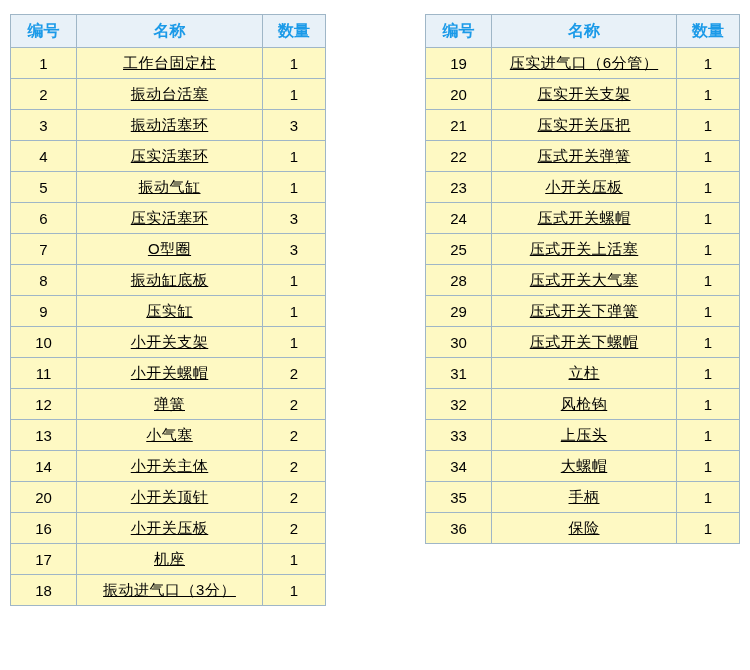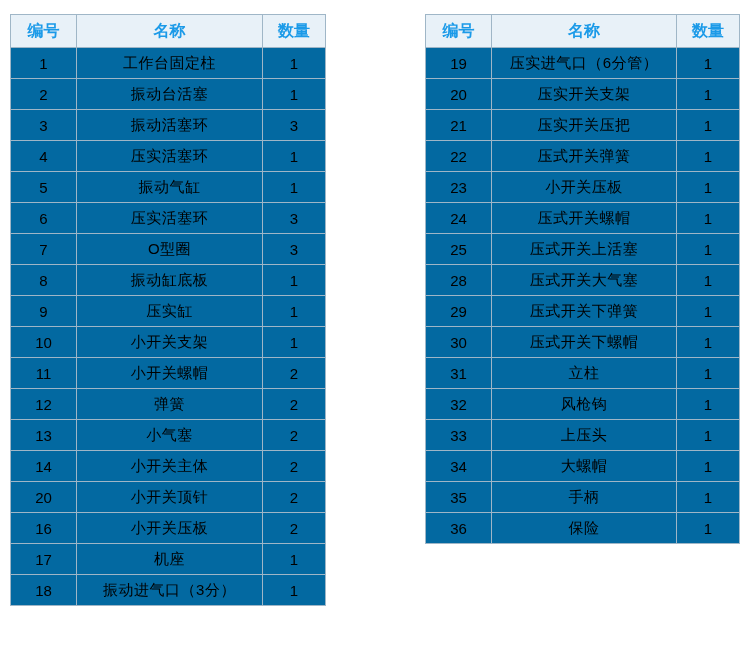--- a/index.html
+++ b/index.html
@@ -21,21 +21,21 @@
     box-sizing: border-box;
     padding: 14px 10px 0 10px;
     display: flex;
     flex-direction: row;
     justify-content: space-between;
     align-items: flex-start;
   }
   .parts-table {
     border-collapse: collapse;
     table-layout: fixed;
-    background: #0369a1;
+    background: #fef9c3;
   }
   .parts-table td, .parts-table th {
     border: 1px solid #9fb6c7;
     text-align: center;
     vertical-align: middle;
     height: 30px;
     font-size: 15px;
     font-weight: normal;
     padding: 0 2px;
     white-space: nowrap;
@@ -53,21 +53,21 @@
   .col-qty  { width: 64px; }
 
   .left-table .col-no   { width: 66px; }
   .left-table .col-name { width: 186px; }
   .left-table .col-qty  { width: 63px; }
 
   .right-table .col-no   { width: 66px; }
   .right-table .col-name { width: 185px; }
   .right-table .col-qty  { width: 63px; }
 
-  .cell-name { letter-spacing: 0.5px; }
+  .cell-name { letter-spacing: 0.5px; text-decoration: underline; }
 </style>
 </head>
 <body>
 
 <div class="page">
 
   <table class="parts-table left-table">
     <colgroup>
       <col class="col-no">
         <col class="col-name">

